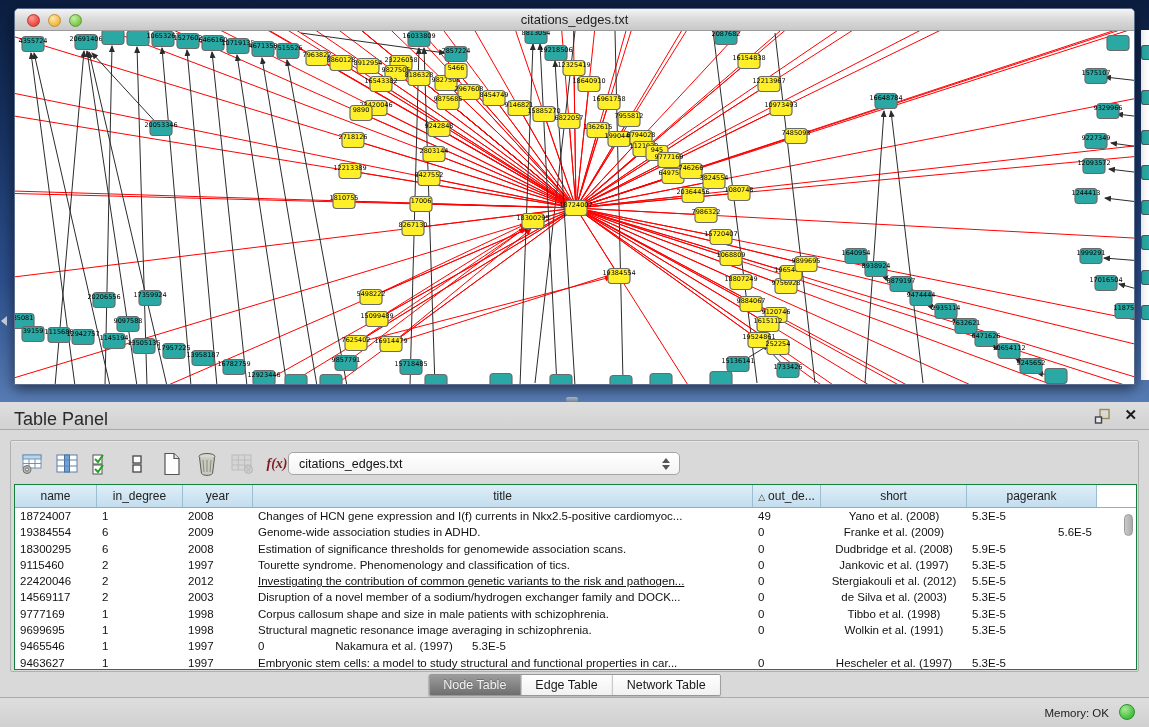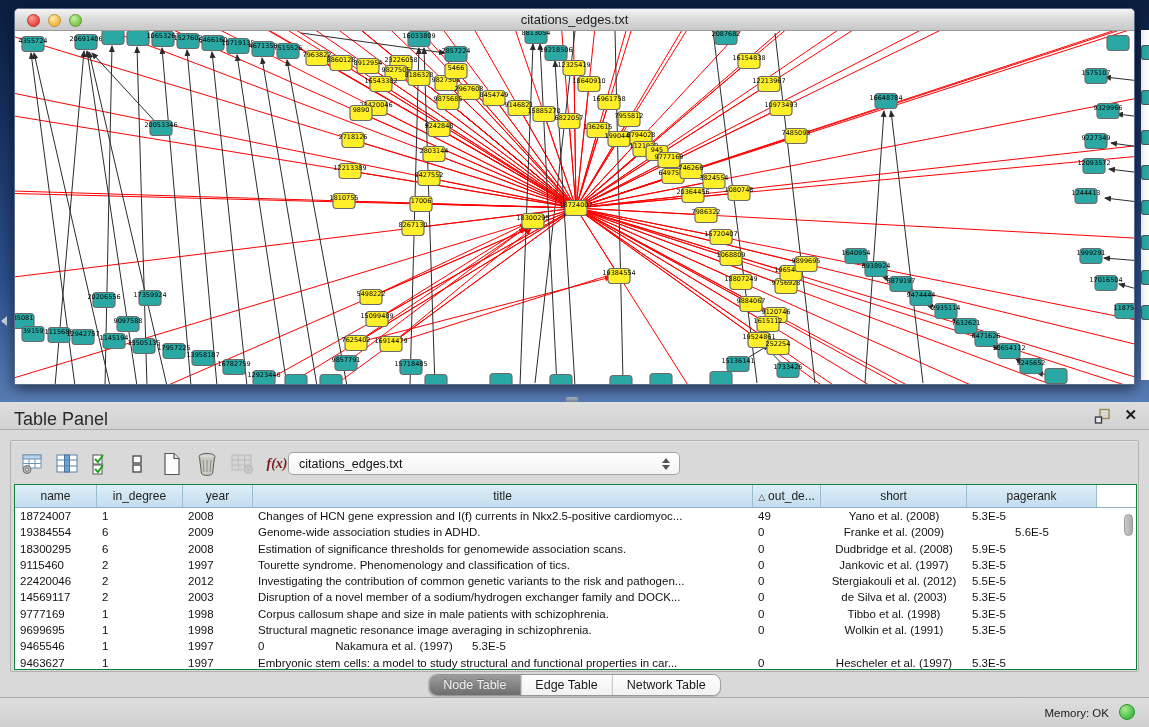--- a/index.html
+++ b/index.html
@@ -100,21 +100,21 @@
     position:absolute; right:2px; top:27px; width:11px; height:158px; background:#fff;
   }
   .vscroll .thumb {
     position:absolute; left:1px; top:2px; width:9px; height:22px;
     background:linear-gradient(90deg,#c9c9c9,#ababab); border:1px solid #9a9a9a; border-radius:5px;
   }
   
   .tabbar { position:absolute; left:0; top:272px; width:100%; height:24px; }
   .seg-control {
     position:absolute; left:50%; transform:translateX(-50%); top:0; height:22px;
-    display:flex; border:1px solid #979797; border-radius:8px; overflow:hidden;
+    display:flex; border:1px solid #979797; border-radius:2px; overflow:hidden;
     background:#fdfdfd; box-shadow:0 1px 1px rgba(0,0,0,.15);
   }
   .seg {
     padding:0 14px; font-size:12.5px; line-height:21px; color:#1a1a1a;
     border-right:1px solid #b5b5b5; background:linear-gradient(180deg,#ffffff,#f1f1f1);
   }
   .seg:last-child { border-right:none; }
   .seg.active {
     background:linear-gradient(180deg,#9c9c9c,#6e6e6e); color:#f2f2f2;
     text-shadow:0 -1px 0 rgba(0,0,0,.25);
@@ -685,21 +685,21 @@
             <div class="td" style="width: 146px; text-align: center;">Yano et al. (2008)</div>
             <div class="td" style="width: 130px; text-align: left;">5.3E-5</div>
           </div>
           <div class="trow">
             <div class="td" style="width: 82px; text-align: left;">19384554</div>
             <div class="td" style="width: 86px; text-align: left;">6</div>
             <div class="td" style="width: 70px; text-align: left;">2009</div>
             <div class="td" style="width: 500px; text-align: left;">Genome-wide association studies in ADHD.</div>
             <div class="td" style="width: 68px; text-align: left;">0</div>
             <div class="td" style="width: 146px; text-align: center;">Franke et al. (2009)</div>
-            <div class="td" style="width: 130px; text-align: center;">5.6E-5</div>
+            <div class="td" style="width: 130px; text-align: right;">5.6E-5</div>
           </div>
           <div class="trow">
             <div class="td" style="width: 82px; text-align: left;">18300295</div>
             <div class="td" style="width: 86px; text-align: left;">6</div>
             <div class="td" style="width: 70px; text-align: left;">2008</div>
             <div class="td" style="width: 500px; text-align: left;">Estimation of significance thresholds for genomewide association scans.</div>
             <div class="td" style="width: 68px; text-align: left;">0</div>
             <div class="td" style="width: 146px; text-align: center;">Dudbridge et al. (2008)</div>
             <div class="td" style="width: 130px; text-align: left;">5.9E-5</div>
           </div>
@@ -709,21 +709,21 @@
             <div class="td" style="width: 70px; text-align: left;">1997</div>
             <div class="td" style="width: 500px; text-align: left;">Tourette syndrome. Phenomenology and classification of tics.</div>
             <div class="td" style="width: 68px; text-align: left;">0</div>
             <div class="td" style="width: 146px; text-align: center;">Jankovic et al. (1997)</div>
             <div class="td" style="width: 130px; text-align: left;">5.3E-5</div>
           </div>
           <div class="trow">
             <div class="td" style="width: 82px; text-align: left;">22420046</div>
             <div class="td" style="width: 86px; text-align: left;">2</div>
             <div class="td" style="width: 70px; text-align: left;">2012</div>
-            <div class="td" style="width: 500px; text-align: left;">Investigating the contribution of common genetic variants to the risk and pathogen...</div>
+            <div class="td" style="width: 500px; text-align: left; text-decoration: underline;">Investigating the contribution of common genetic variants to the risk and pathogen...</div>
             <div class="td" style="width: 68px; text-align: left;">0</div>
             <div class="td" style="width: 146px; text-align: center;">Stergiakouli et al. (2012)</div>
             <div class="td" style="width: 130px; text-align: left;">5.5E-5</div>
           </div>
           <div class="trow">
             <div class="td" style="width: 82px; text-align: left;">14569117</div>
             <div class="td" style="width: 86px; text-align: left;">2</div>
             <div class="td" style="width: 70px; text-align: left;">2003</div>
             <div class="td" style="width: 500px; text-align: left;">Disruption of a novel member of a sodium/hydrogen exchanger family and DOCK...</div>
             <div class="td" style="width: 68px; text-align: left;">0</div>

